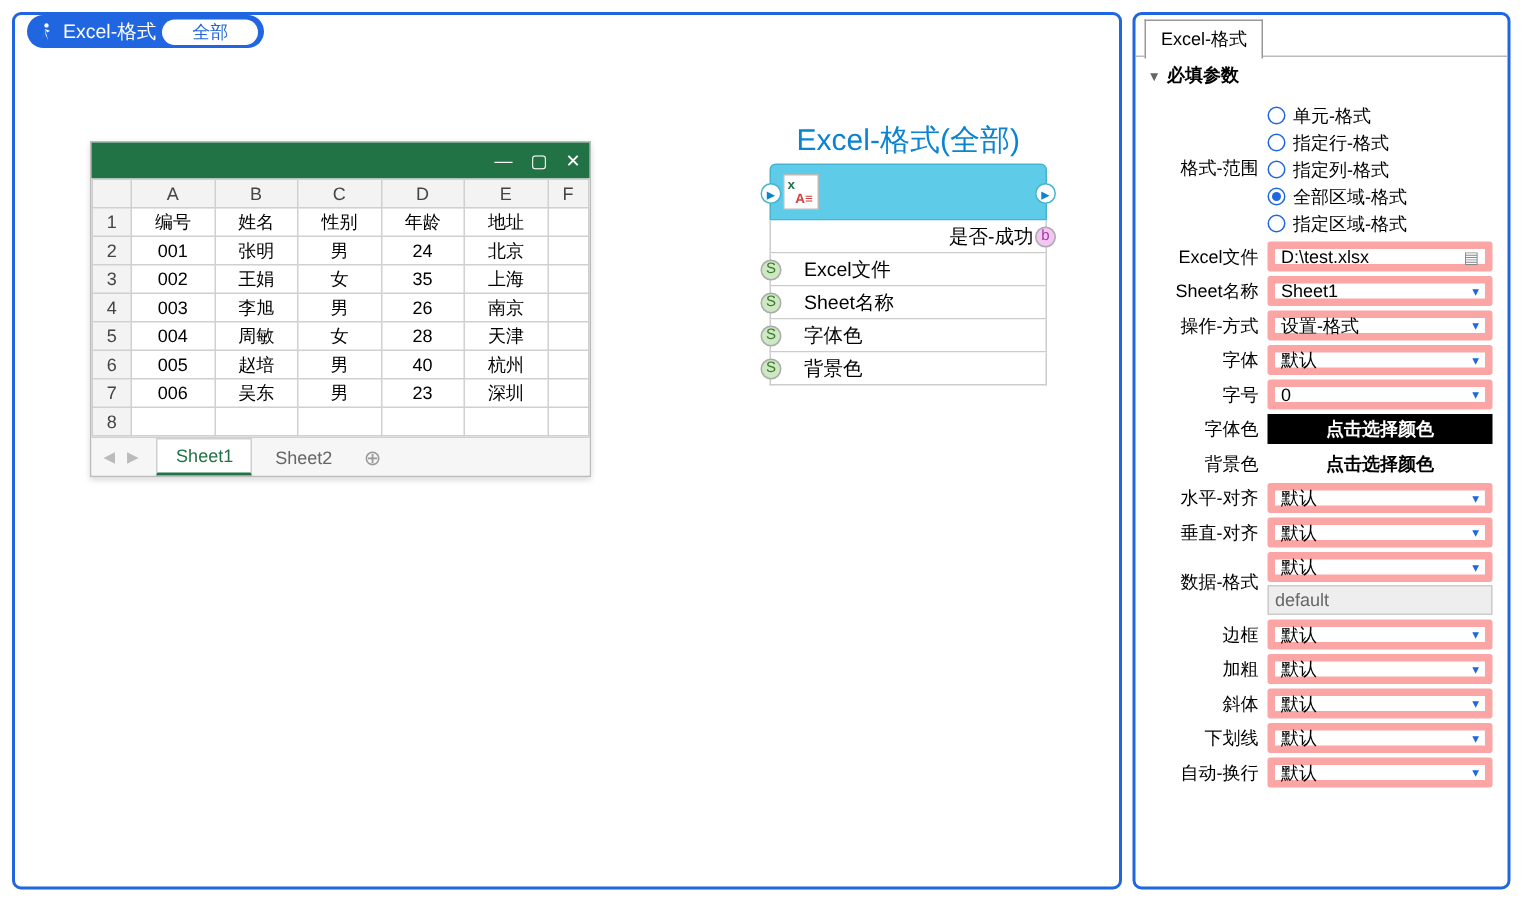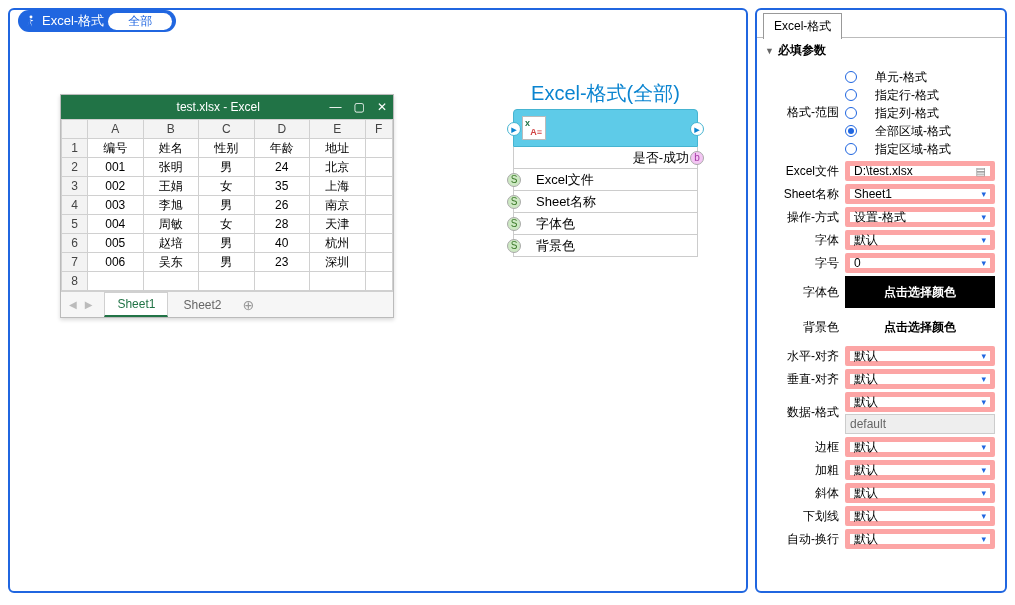--- a/index.html
+++ b/index.html
@@ -198,21 +198,21 @@
   .form-label {
     width: 88px;
     text-align: right;
     padding-right: 6px;
     font-size: 12px;
   }
   .form-ctrl { flex: 1; }
   .radio-group { margin-left: 0px; }
   .radio-row {
     display: flex; align-items: center;
-    height: 18px; gap: 18px;
+    height: 18px; gap: 5px;
     font-size: 12px;
     cursor: pointer;
   }
   .radio-circle {
     width: 12px; height: 12px; border-radius: 50%;
     border: 1.5px solid #2066e0;
     display: flex; align-items: center; justify-content: center;
   }
   .radio-circle.checked::after {
     content: ""; width: 6px; height: 6px; border-radius: 50%;
@@ -224,21 +224,21 @@
     border: 5px solid #fca5a5;
     border-radius: 2px;
     padding: 0 4px;
     display: flex; align-items: center; justify-content: space-between;
     background: #fff;
     font-size: 12px;
   }
   .select-input .chev { color: #2066e0; font-size: 9px; }
   .text-input .doc-ico { color: #888; font-size: 11px; }
   .color-btn {
-    width: 100%; height: 32px;
+    width: 100%; height: 20px;
     display: flex; align-items: center; justify-content: center;
     font-size: 12px;
     font-weight: bold;
   }
   .color-btn.black { background: #000; color: #fff; }
   .color-btn.white { background: #fff; color: #000; }
   .plain-text {
     width: 100%; height: 20px;
     background: #eee; border: 1px solid #ccc;
     padding: 0 4px; display: flex; align-items: center;
@@ -254,21 +254,20 @@
         <circle cx="12" cy="5" r="2.5"></circle>
         <path d="M10 9 L8 15 L6 22 M10 9 L13 13 L16 11 M10 9 L11 16 L14 22"></path>
       </svg>
     <span>Excel-格式</span>
     <span class="badge">全部</span>
   </div>
 
   <div class="excel-window">
     <div class="excel-titlebar">
       <span style="width:40px"></span>
-      <span class="excel-title-center">test.xlsx  -  Excel</span>
       <div class="excel-controls">
         <span>—</span>
         <span>▢</span>
         <span>✕</span>
       </div>
     </div>
     <table class="excel-grid">
       <thead>
           <tr id="excel-head">
             <th></th>

